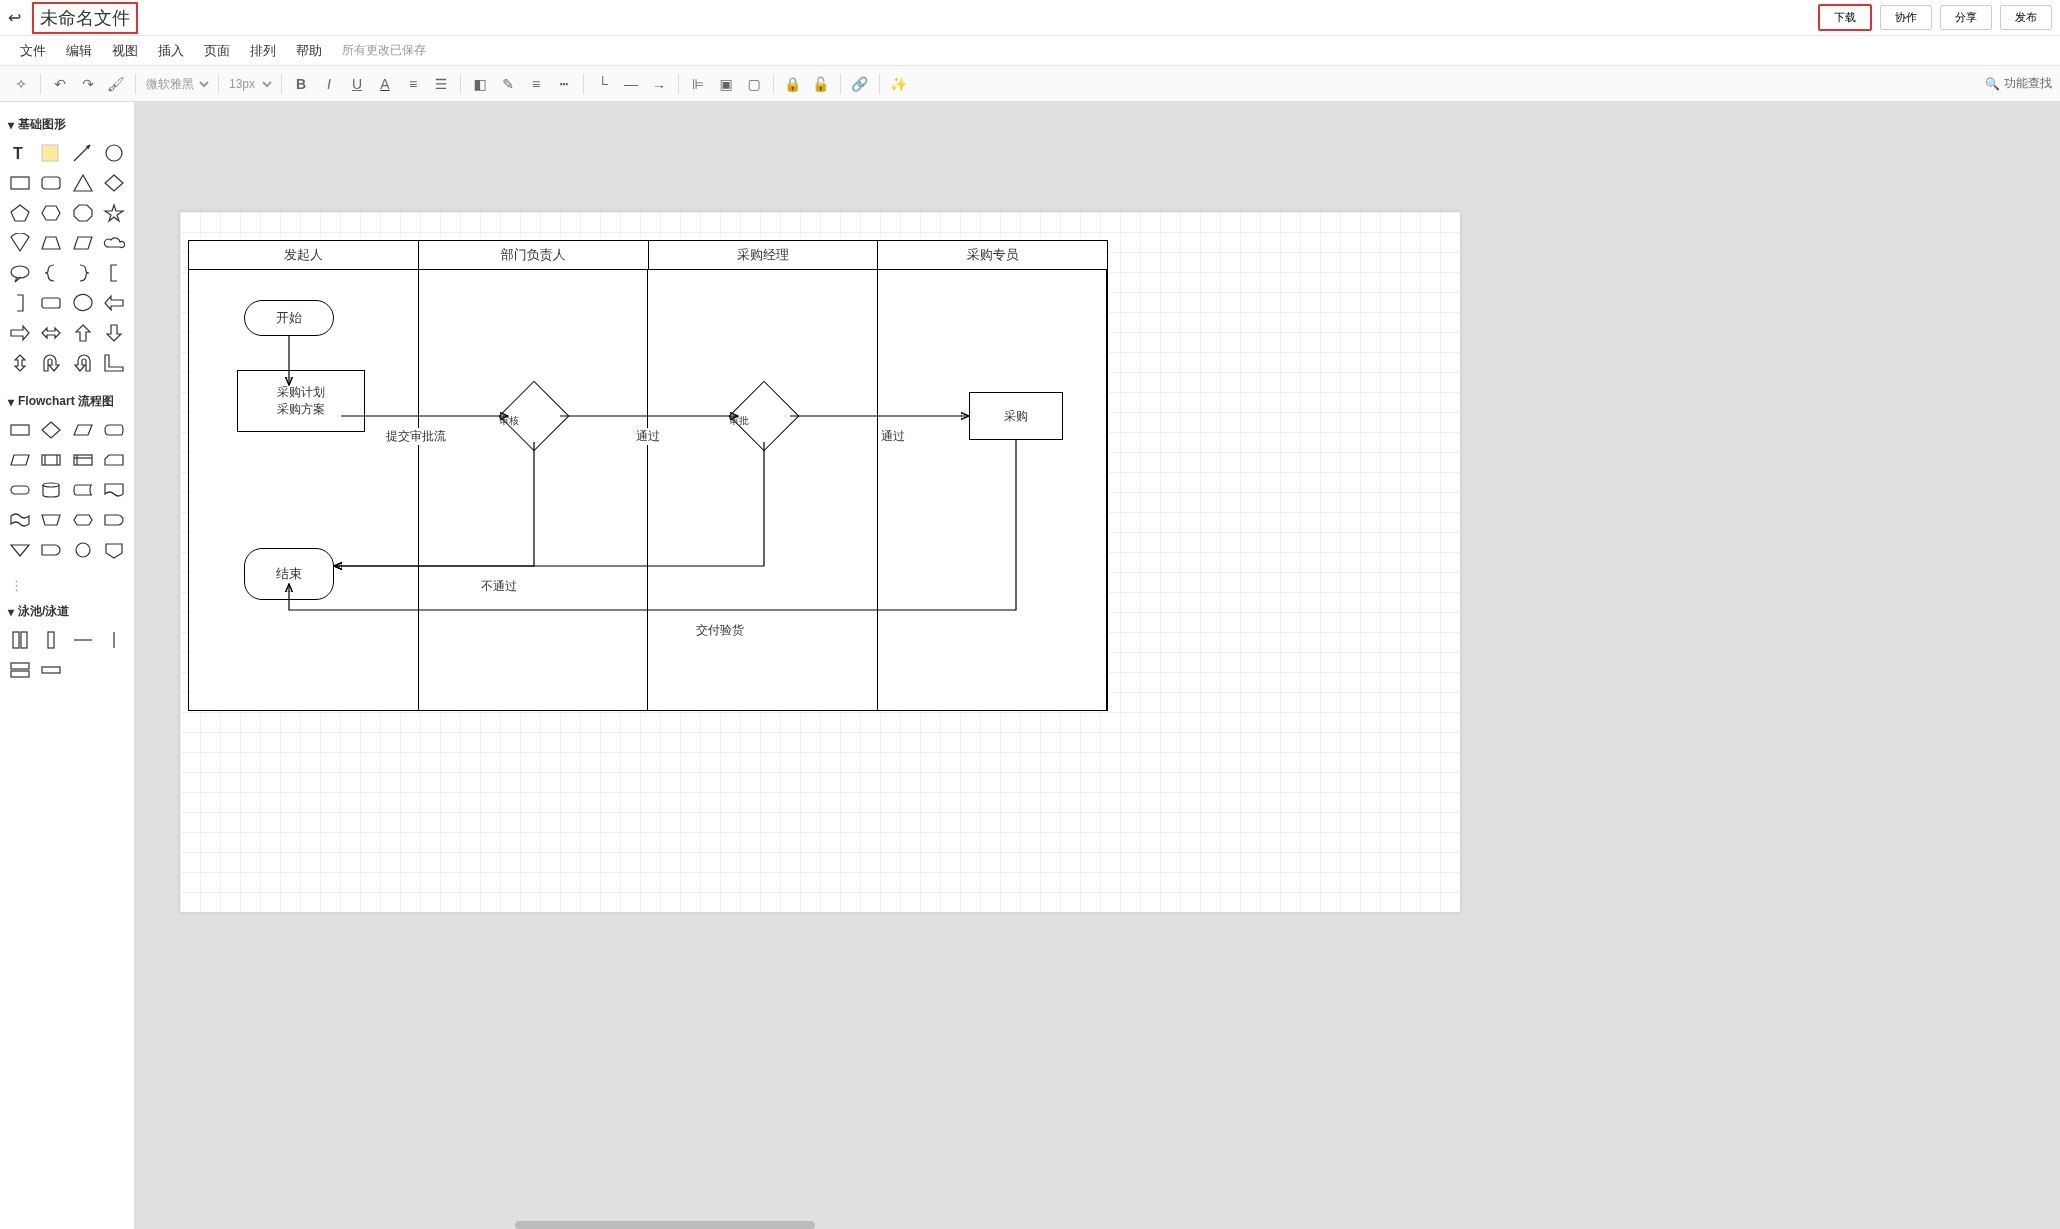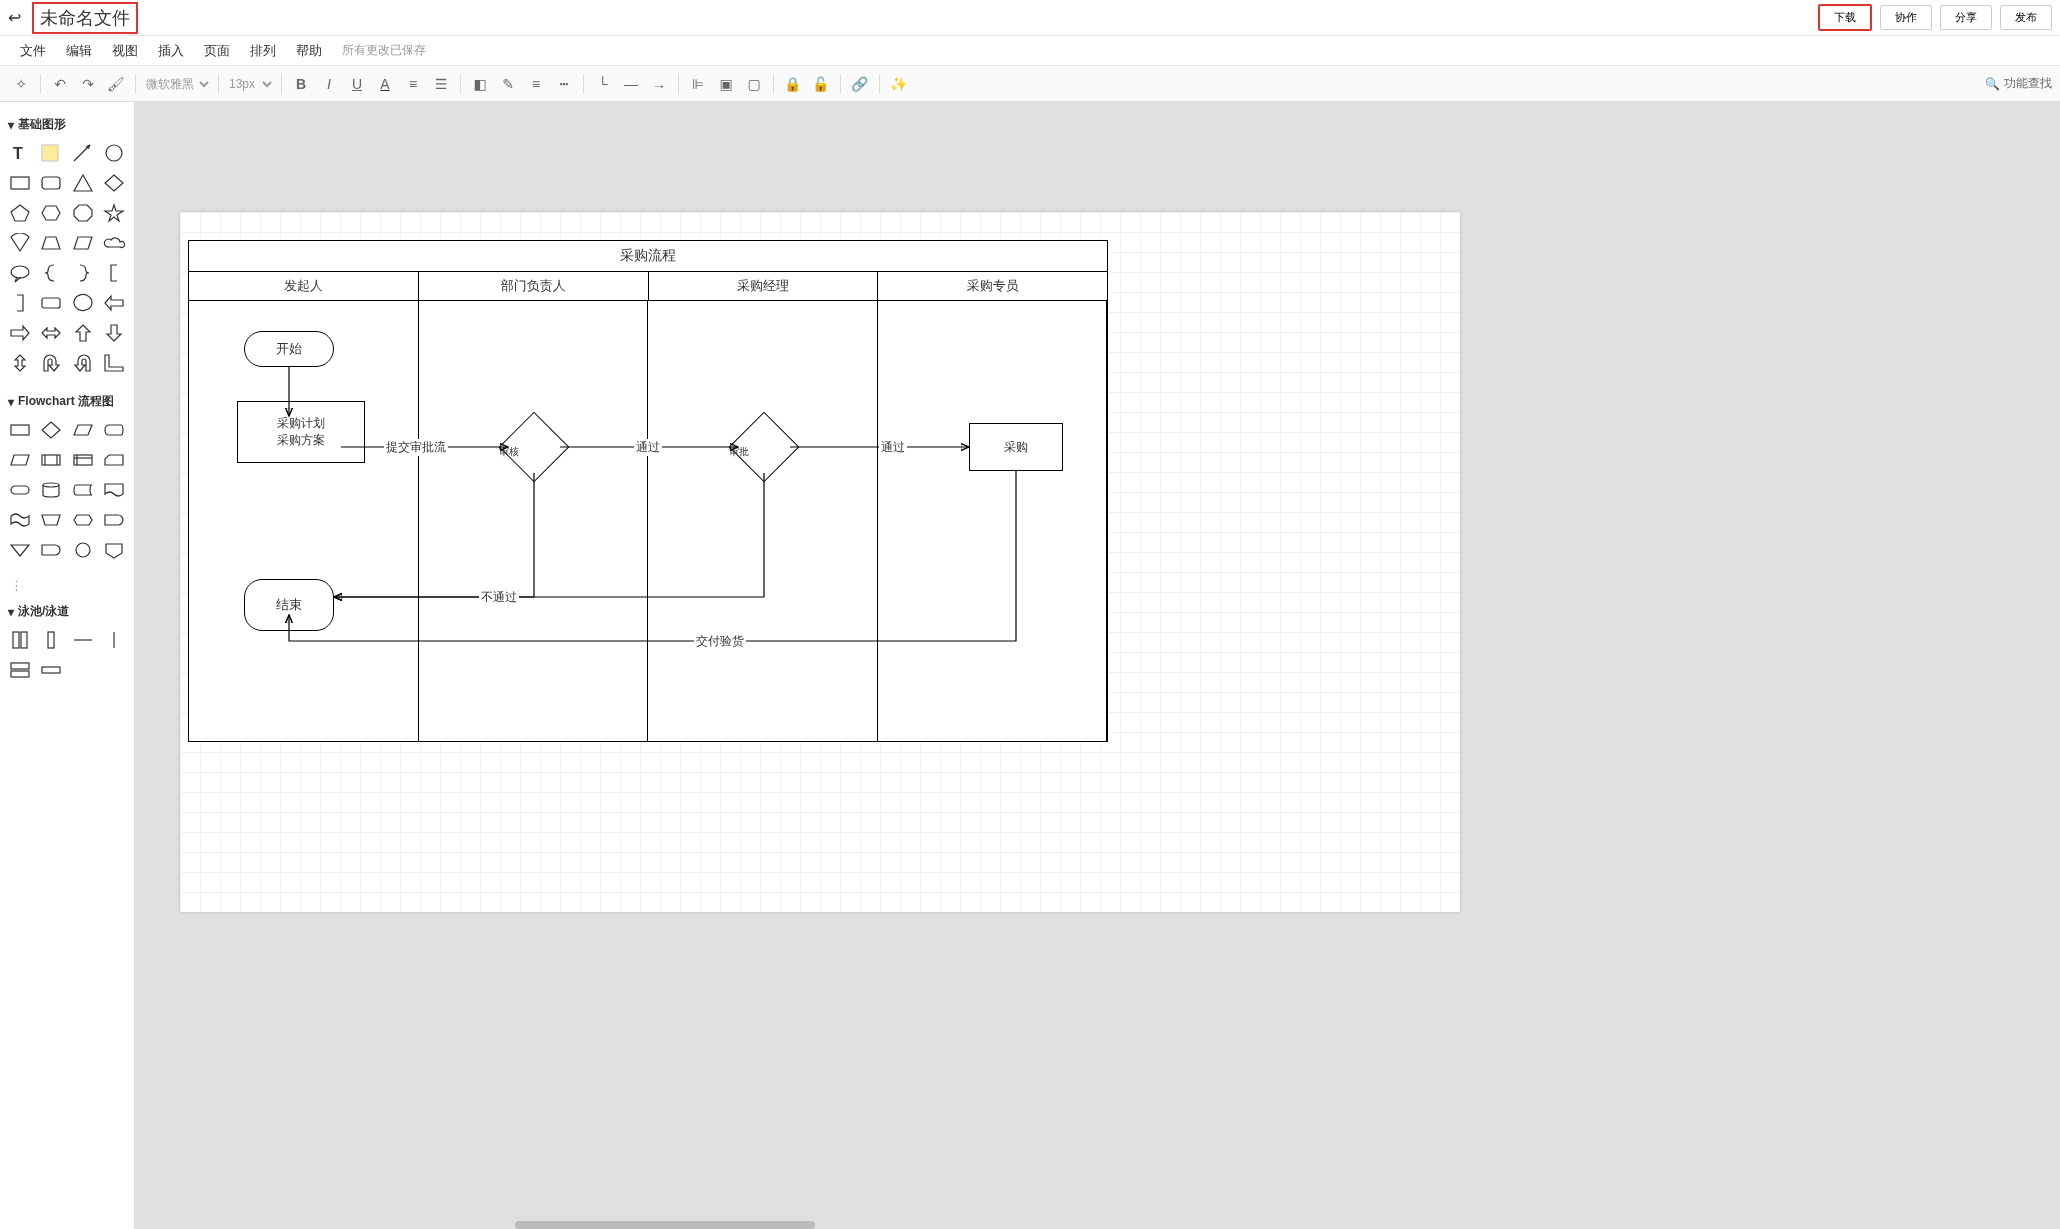--- a/index.html
+++ b/index.html
@@ -47,21 +47,21 @@
 .lane-col { flex: 1; border-right: 1.5px solid #000; }
 .lane-col:last-child { border-right: none; }
 
 
 .node-terminator { position: absolute; border: 1.5px solid #000; border-radius: 18px; background: #fff; display: flex; align-items: center; justify-content: center; font-size: 13px; }
 .node-process { position: absolute; border: 1.5px solid #000; background: #fff; display: flex; align-items: center; justify-content: center; font-size: 12px; text-align: center; line-height: 1.4; }
 .node-decision { position: absolute; width: 70px; height: 70px; }
 .node-decision .diamond { width: 50px; height: 50px; border: 1.5px solid #000; background: #fff; transform: rotate(45deg); position: absolute; left: 10px; top: 10px; }
 .node-decision .label { position: absolute; width: 100%; text-align: left; top: 33px; font-size: 10px; }
 
-.edge-label { position: absolute; font-size: 12px; background: #fff; padding: 0 2px; }
+.edge-label { position: absolute; font-size: 12px; background: #fff; padding: 0 2px; margin-top: 20px; }
 svg.edges { position: absolute; left: 0; top: 0; width: 100%; height: 100%; pointer-events: none; }
 svg.edges line, svg.edges path { stroke: #000; stroke-width: 1.2; fill: none; }
 
 .hscroll { position: absolute; bottom: 0; left: 380px; width: 300px; height: 8px; background: #bbb; border-radius: 4px; }
 </style>
 </head>
 <body>
 
 <div class="titlebar">
   <span class="back-arrow">↩</span>
@@ -450,21 +450,20 @@
           </svg>
         </div>
     </div>
   </div>
 
   <div class="canvas-wrap">
     <div class="canvas-pad">
       <div class="canvas">
 
         <div class="swimlane">
-          <div class="lane-title">采购流程</div>
           <div class="lane-headers">
             <div class="lane-h">发起人</div>
             <div class="lane-h">部门负责人</div>
             <div class="lane-h">采购经理</div>
             <div class="lane-h">采购专员</div>
           </div>
           <div class="lane-body">
             <div class="lane-col"></div>
               <div class="lane-col"></div>
               <div class="lane-col"></div>

